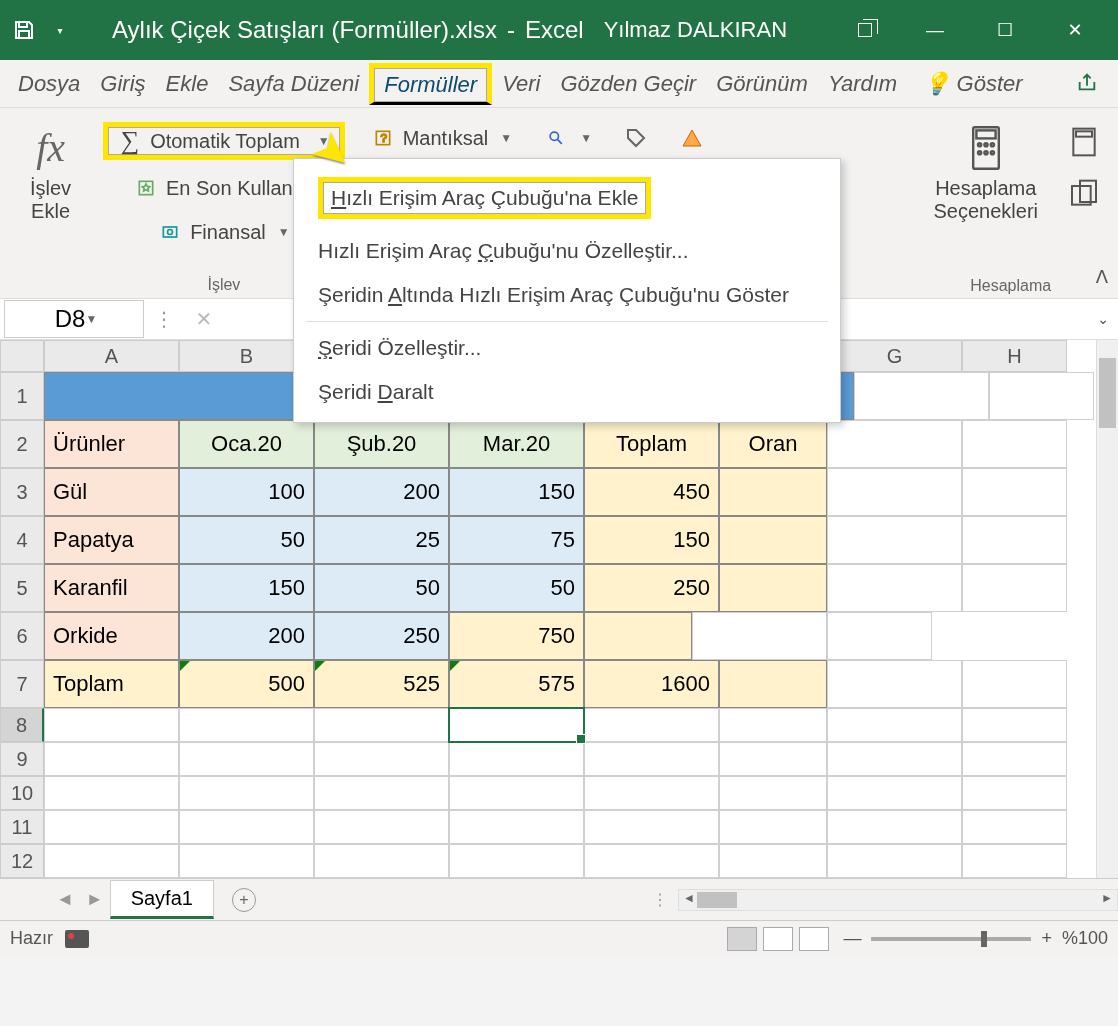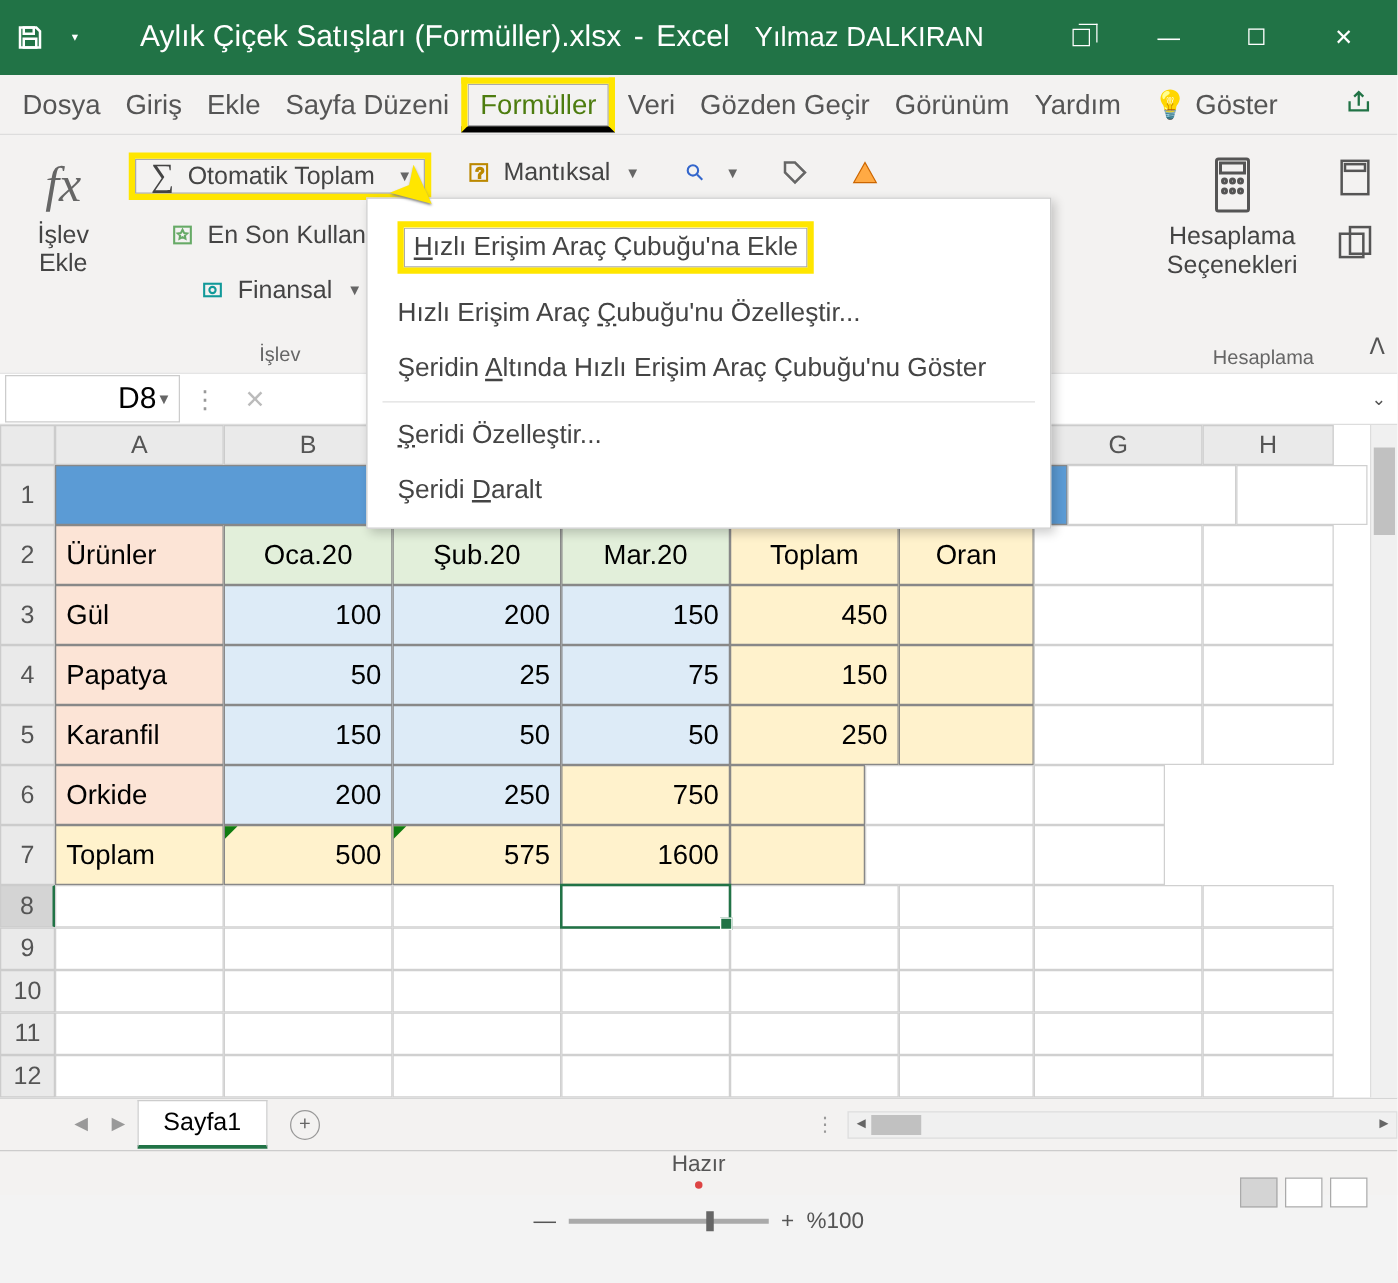--- a/index.html
+++ b/index.html
@@ -12,23 +12,23 @@
 .titlebar .title-text { margin-left: 40px; font-size: 24px; font-weight: 300; }
 .titlebar .dash { margin: 0 10px; font-size: 24px; }
 .titlebar .app-name { font-size: 24px; font-weight: 300; }
 .titlebar .user-name { margin-left: 20px; font-size: 22px; font-weight: 400; }
 .titlebar .spacer { flex: 1; }
 .titlebar .win-btn { width: 70px; height: 40px; display:flex; align-items:center; justify-content:center; font-size: 18px; }
 .titlebar .restore-icon { border: 1px solid #fff; width: 14px; height: 14px; position: relative; }
 .titlebar .restore-icon::before { content:""; position:absolute; top:-5px; left:4px; width:14px; height:14px; border-top:1px solid #fff; border-right:1px solid #fff;}
 
 
-.ribbon-tabs { height: 48px; background: #f3f2f1; display: flex; align-items: center; padding: 0 8px; border-bottom: 1px solid #ddd; }
+.ribbon-tabs { height: 48px; background: #f3f2f1; display: flex; align-items: center; padding: 0 8px; border-bottom: 1px solid #ddd; font-style: italic; }
 .ribbon-tabs .tab { padding: 8px 10px; font-size: 22px; color: #555; cursor: pointer; }
-.ribbon-tabs .tab.active { color: #4d7c0f; border-bottom: 5px solid #000000; font-weight: 500; }
+.ribbon-tabs .tab.active { color: #0c4a6e; border-bottom: 3px solid #000000; font-weight: 500; }
 .ribbon-tabs .tell-me { margin-left: 6px; display:flex; align-items:center; gap:6px;}
 .ribbon-tabs .share-icon { margin-left: auto; padding: 6px 12px; }
 
 
 .yellow-hl { border: 5px solid #ffe600; box-shadow: 0 0 0 1px #aaa inset; }
 
 
 .ribbon { height: 190px; background: #f3f2f1; display: flex; padding: 8px 8px 0 8px; position: relative; }
 .ribbon-group { display:flex; flex-direction: column; align-items: center; padding: 0 10px; }
 .ribbon-group-label { font-size: 16px; color: #666; text-align:center; margin-top: auto; padding-bottom: 4px; align-self: center; }
@@ -43,21 +43,21 @@
 .arrow-pointer { position: absolute; left: 314px; top: 124px; font-size: 46px; color: #ffe600; transform: rotate(40deg); text-shadow: 1px 1px 2px #888; z-index: 100; }
 
 
 .context-menu { position: absolute; left: 293px; top: 158px; width: 548px; background: #fff; border: 1px solid #ccc; box-shadow: 3px 3px 8px rgba(0,0,0,.2); z-index: 50; padding: 8px 0; }
 .context-menu .item { padding: 10px 24px; font-size: 21px; color: #444; }
 .context-menu .item .ul { text-decoration: underline; }
 .context-menu .sep { border-top: 1px solid #e0e0e0; margin: 4px 12px; }
 
 
 .formula-row { height: 42px; background: #fff; border-top: 1px solid #ddd; border-bottom: 1px solid #ddd; display: flex; align-items: center; }
-.name-box { width: 140px; height: 38px; border: 1px solid #ccc; margin-left: 4px; font-size: 24px; padding-left: 10px; display:flex; align-items:center; justify-content:flex-end; background:#fff; }
+.name-box { width: 140px; height: 38px; border: 1px solid #ccc; margin-left: 4px; font-size: 24px; padding-left: 10px; display:flex; align-items:center; justify-content:center; background:#fff; }
 .name-box .caret { font-size: 12px; padding-right: 6px; color:#666; }
 .fx-btn { width: 40px; text-align:center; font-size: 20px; color: #999; }
 .formula-input { flex:1; height: 36px; border: none; font-size: 20px; }
 .formula-expand { width: 30px; text-align:center; font-size: 14px; color: #555; }
 
 
 .grid-area { position: relative; background: #fff; }
 .col-headers { display: flex; height: 32px; }
 .corner { width: 44px; border: 1px solid #ccc; background: #eaeaea; }
 .col-h { border: 1px solid #ccc; background: #eaeaea; text-align:center; font-size: 20px; color:#555; display:flex; align-items:center; justify-content:center; }
@@ -88,21 +88,21 @@
 
 
 .sheet-tabs { height: 42px; background: #f3f2f1; border-top: 1px solid #ccc; display:flex; align-items:center; padding-left: 50px; }
 .sheet-nav { color: #999; font-size: 18px; margin: 0 6px; }
 .sheet-tab { background: #fff; border: 1px solid #ccc; border-bottom: 3px solid #217346; padding: 6px 20px; font-size: 20px; }
 .sheet-add { margin-left: 18px; color: #666; width: 24px; height: 24px; border: 1px solid #999; border-radius: 50%; display:flex; align-items:center; justify-content:center; }
 .h-scroll { margin-left: auto; width: 440px; height: 22px; background: #f0f0f0; border: 1px solid #ddd; position:relative; }
 .h-scroll .thumb { position:absolute; left:18px; top:2px; bottom:2px; width: 40px; background:#c1c1c1; }
 
 
-.status-bar { height: 36px; background: #f3f2f1; border-top: 1px solid #ccc; display:flex; align-items:center; padding: 0 10px; font-size: 18px; color:#555;flex-direction:column; }
+.status-bar { height: 36px; background: #f3f2f1; border-top: 1px solid #ccc; display:flex; align-items:center; padding: 0 10px; font-size: 18px; color:#555; }
 .status-bar .macro-icon { width: 24px; height: 18px; background: #555; border-radius: 2px; margin-left: 12px; position: relative; }
 .status-bar .macro-icon::after { content:""; position:absolute; left:3px; top:3px; width:6px; height:6px; background:#d44; border-radius:50%; }
 .views { margin-left: auto; display:flex; gap: 6px; margin-right: 14px; }
 .view-btn { width: 30px; height: 24px; border: 1px solid #aaa; background:#fff; }
 .view-btn.active { background: #d4d4d4; }
 .zoom-slider { display:flex; align-items:center; gap: 10px; }
 .slider-track { width: 160px; height: 4px; background: #aaa; position:relative; }
 .slider-thumb { position:absolute; left: 110px; top:-6px; width: 6px; height: 16px; background:#666; }
 
 
@@ -378,20 +378,21 @@
     <div class="cell dat-yellow wE rhd">750</div>
     <div class="cell dat-yellow wF rhd"></div>
     <div class="cell wG rhd"></div>
     <div class="cell wH rhd"></div>
   </div>
 
   <div class="sheet-row">
     <div class="row-h rhd">7</div>
     <div class="cell tot-yellow wA rhd">Toplam</div>
     <div class="cell dat-yellow wB rhd greentri">500</div>
+    <div class="cell dat-yellow wC rhd greentri">525</div>
     <div class="cell dat-yellow wD rhd greentri">575</div>
     <div class="cell dat-yellow wE rhd">1600</div>
     <div class="cell dat-yellow wF rhd"></div>
     <div class="cell wG rhd"></div>
     <div class="cell wH rhd"></div>
   </div>
 
   <div class="sheet-row">
     <div class="row-h rhs sel">8</div>
     <div class="cell wA rhs"></div>

